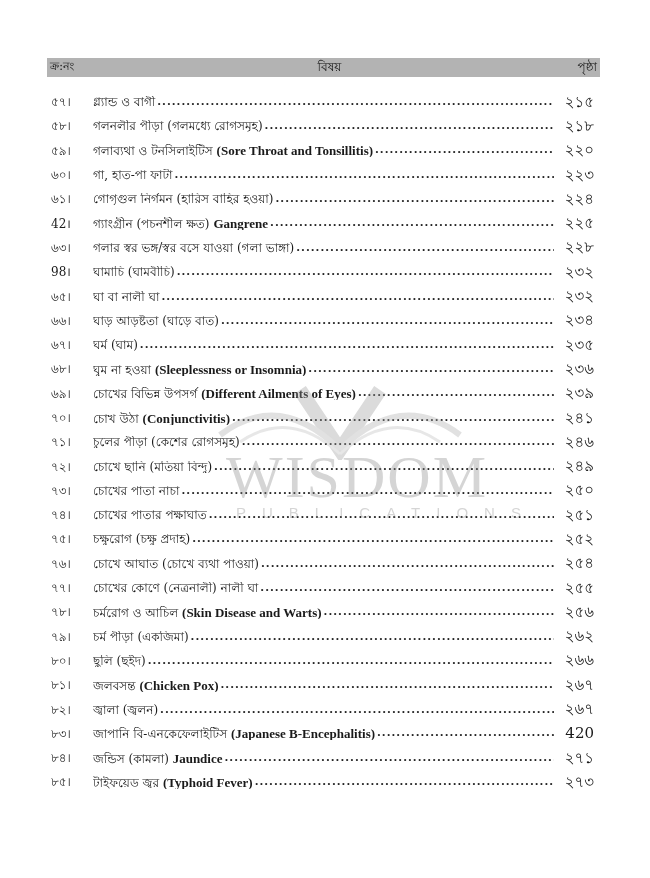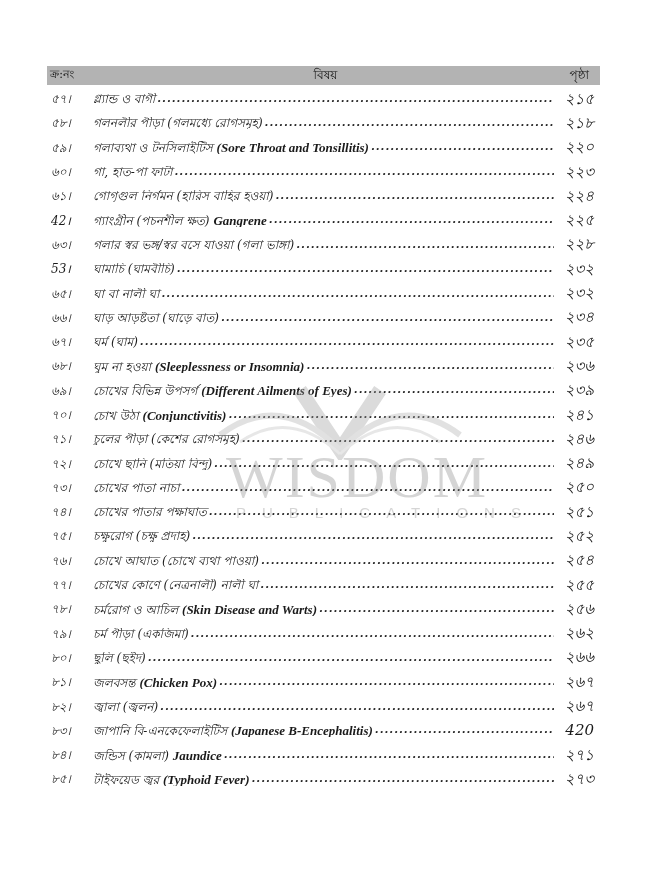--- a/index.html
+++ b/index.html
@@ -11,21 +11,21 @@
       width: 650px;
       height: 878px;
       position: relative;
       overflow: hidden;
       font-family: "DejaVu Serif", serif;
       color: #1a1a1a;
     }
     .page {
       position: absolute;
       left: 47px;
-      top: 66px;
+      top: 58px;
       width: 553px;
     }
     .header {
       display: flex;
       align-items: center;
       height: 19px;
       background: #b3b3b3;
       font-size: 12px;
       color: #111;
     }
@@ -34,25 +34,24 @@
       padding-left: 3px;
       font-size: 11px;
     }
     .header .h-topic {
       flex: 1;
       text-align: center;
     }
     .header .h-page {
       width: 40px;
       text-align: right;
-      padding-right: 11px;
+      padding-right: 3px;
     }
     .rows {
-      margin-top: 2px;
-      font-style: italic;
+      margin-top: 13px;
     }
     .row {
       display: flex;
       align-items: center;
       height: 24.3px;
       font-size: 12px;
       line-height: 1;
       white-space: nowrap;
     }
     .row .no {
@@ -183,21 +182,21 @@
       </div>
       <div class="row">
         <span class="no">৬৩।</span>
         <span class="title">
           <span class="t"><span>গলার স্বর ভঙ্গ/স্বর বসে যাওয়া (গলা ভাঙ্গা)</span></span>
           <span class="dots"></span>
         </span>
         <span class="pg">২২৮</span>
       </div>
       <div class="row">
-        <span class="no">53।</span>
+        <span class="no">98।</span>
         <span class="title">
           <span class="t"><span>ঘামাচি (ঘামবীচি)</span></span>
           <span class="dots"></span>
         </span>
         <span class="pg">২৩২</span>
       </div>
       <div class="row">
         <span class="no">৬৫।</span>
         <span class="title">
           <span class="t"><span>ঘা বা নালী ঘা</span></span>

